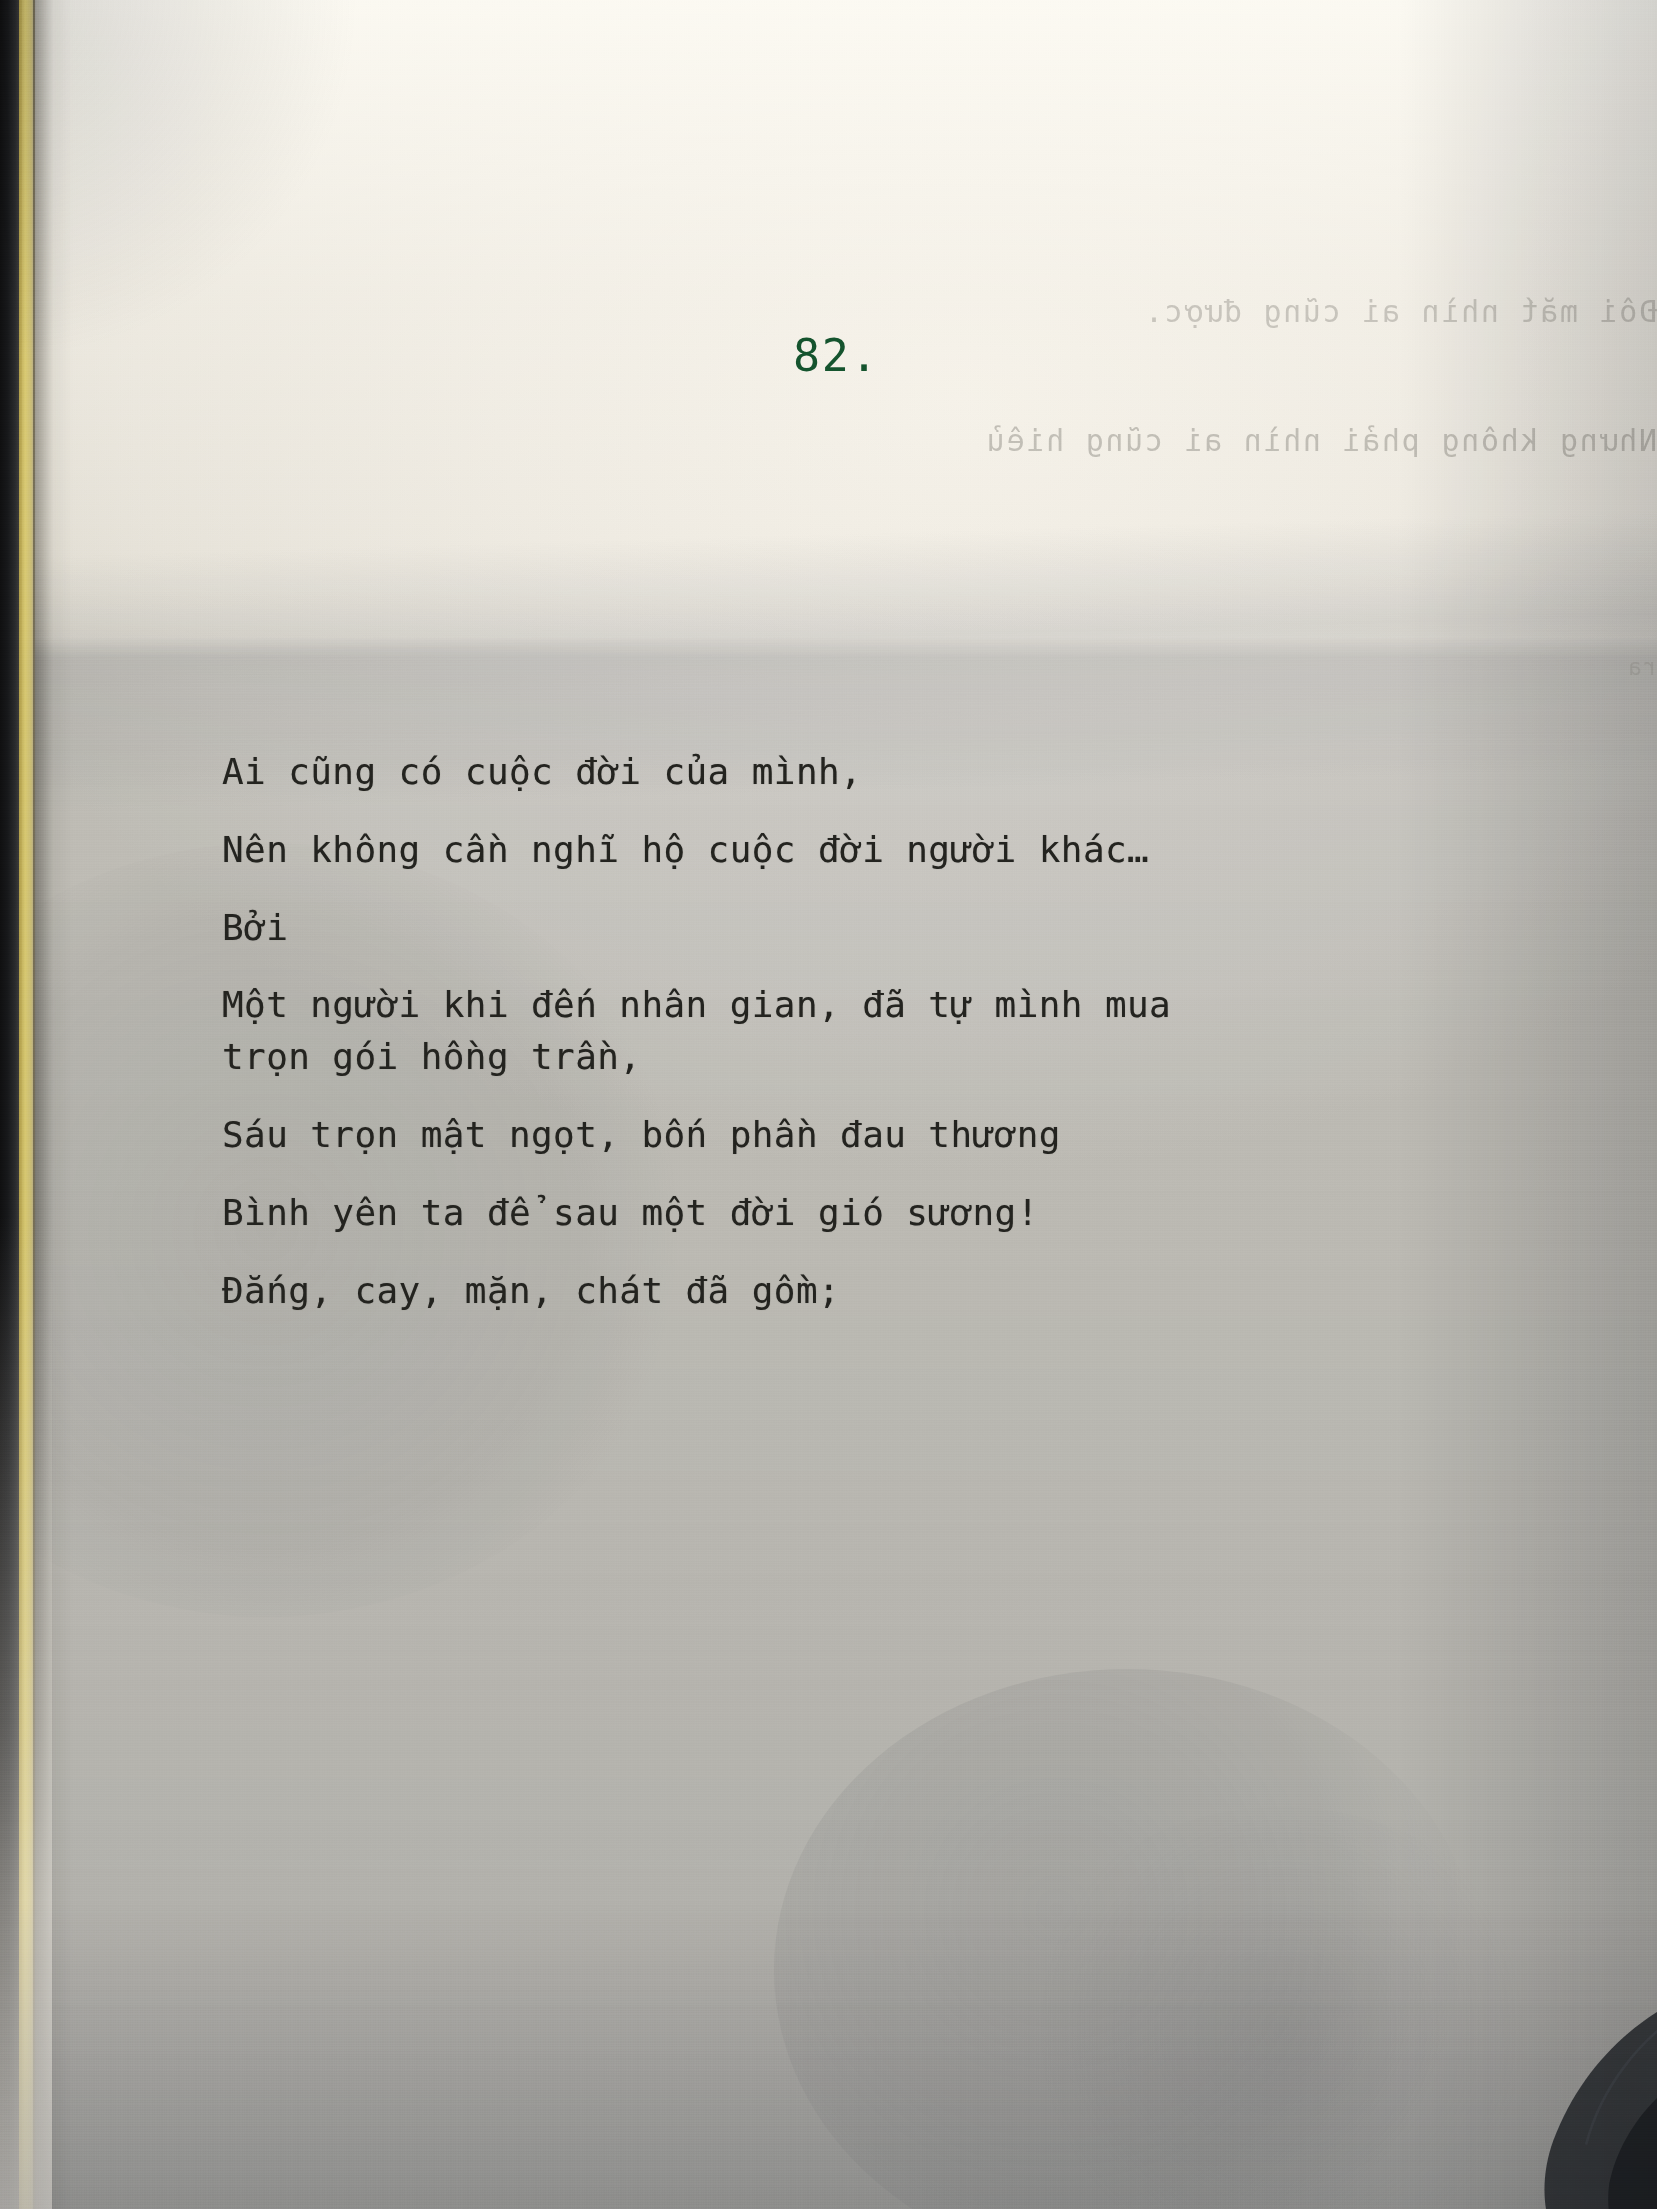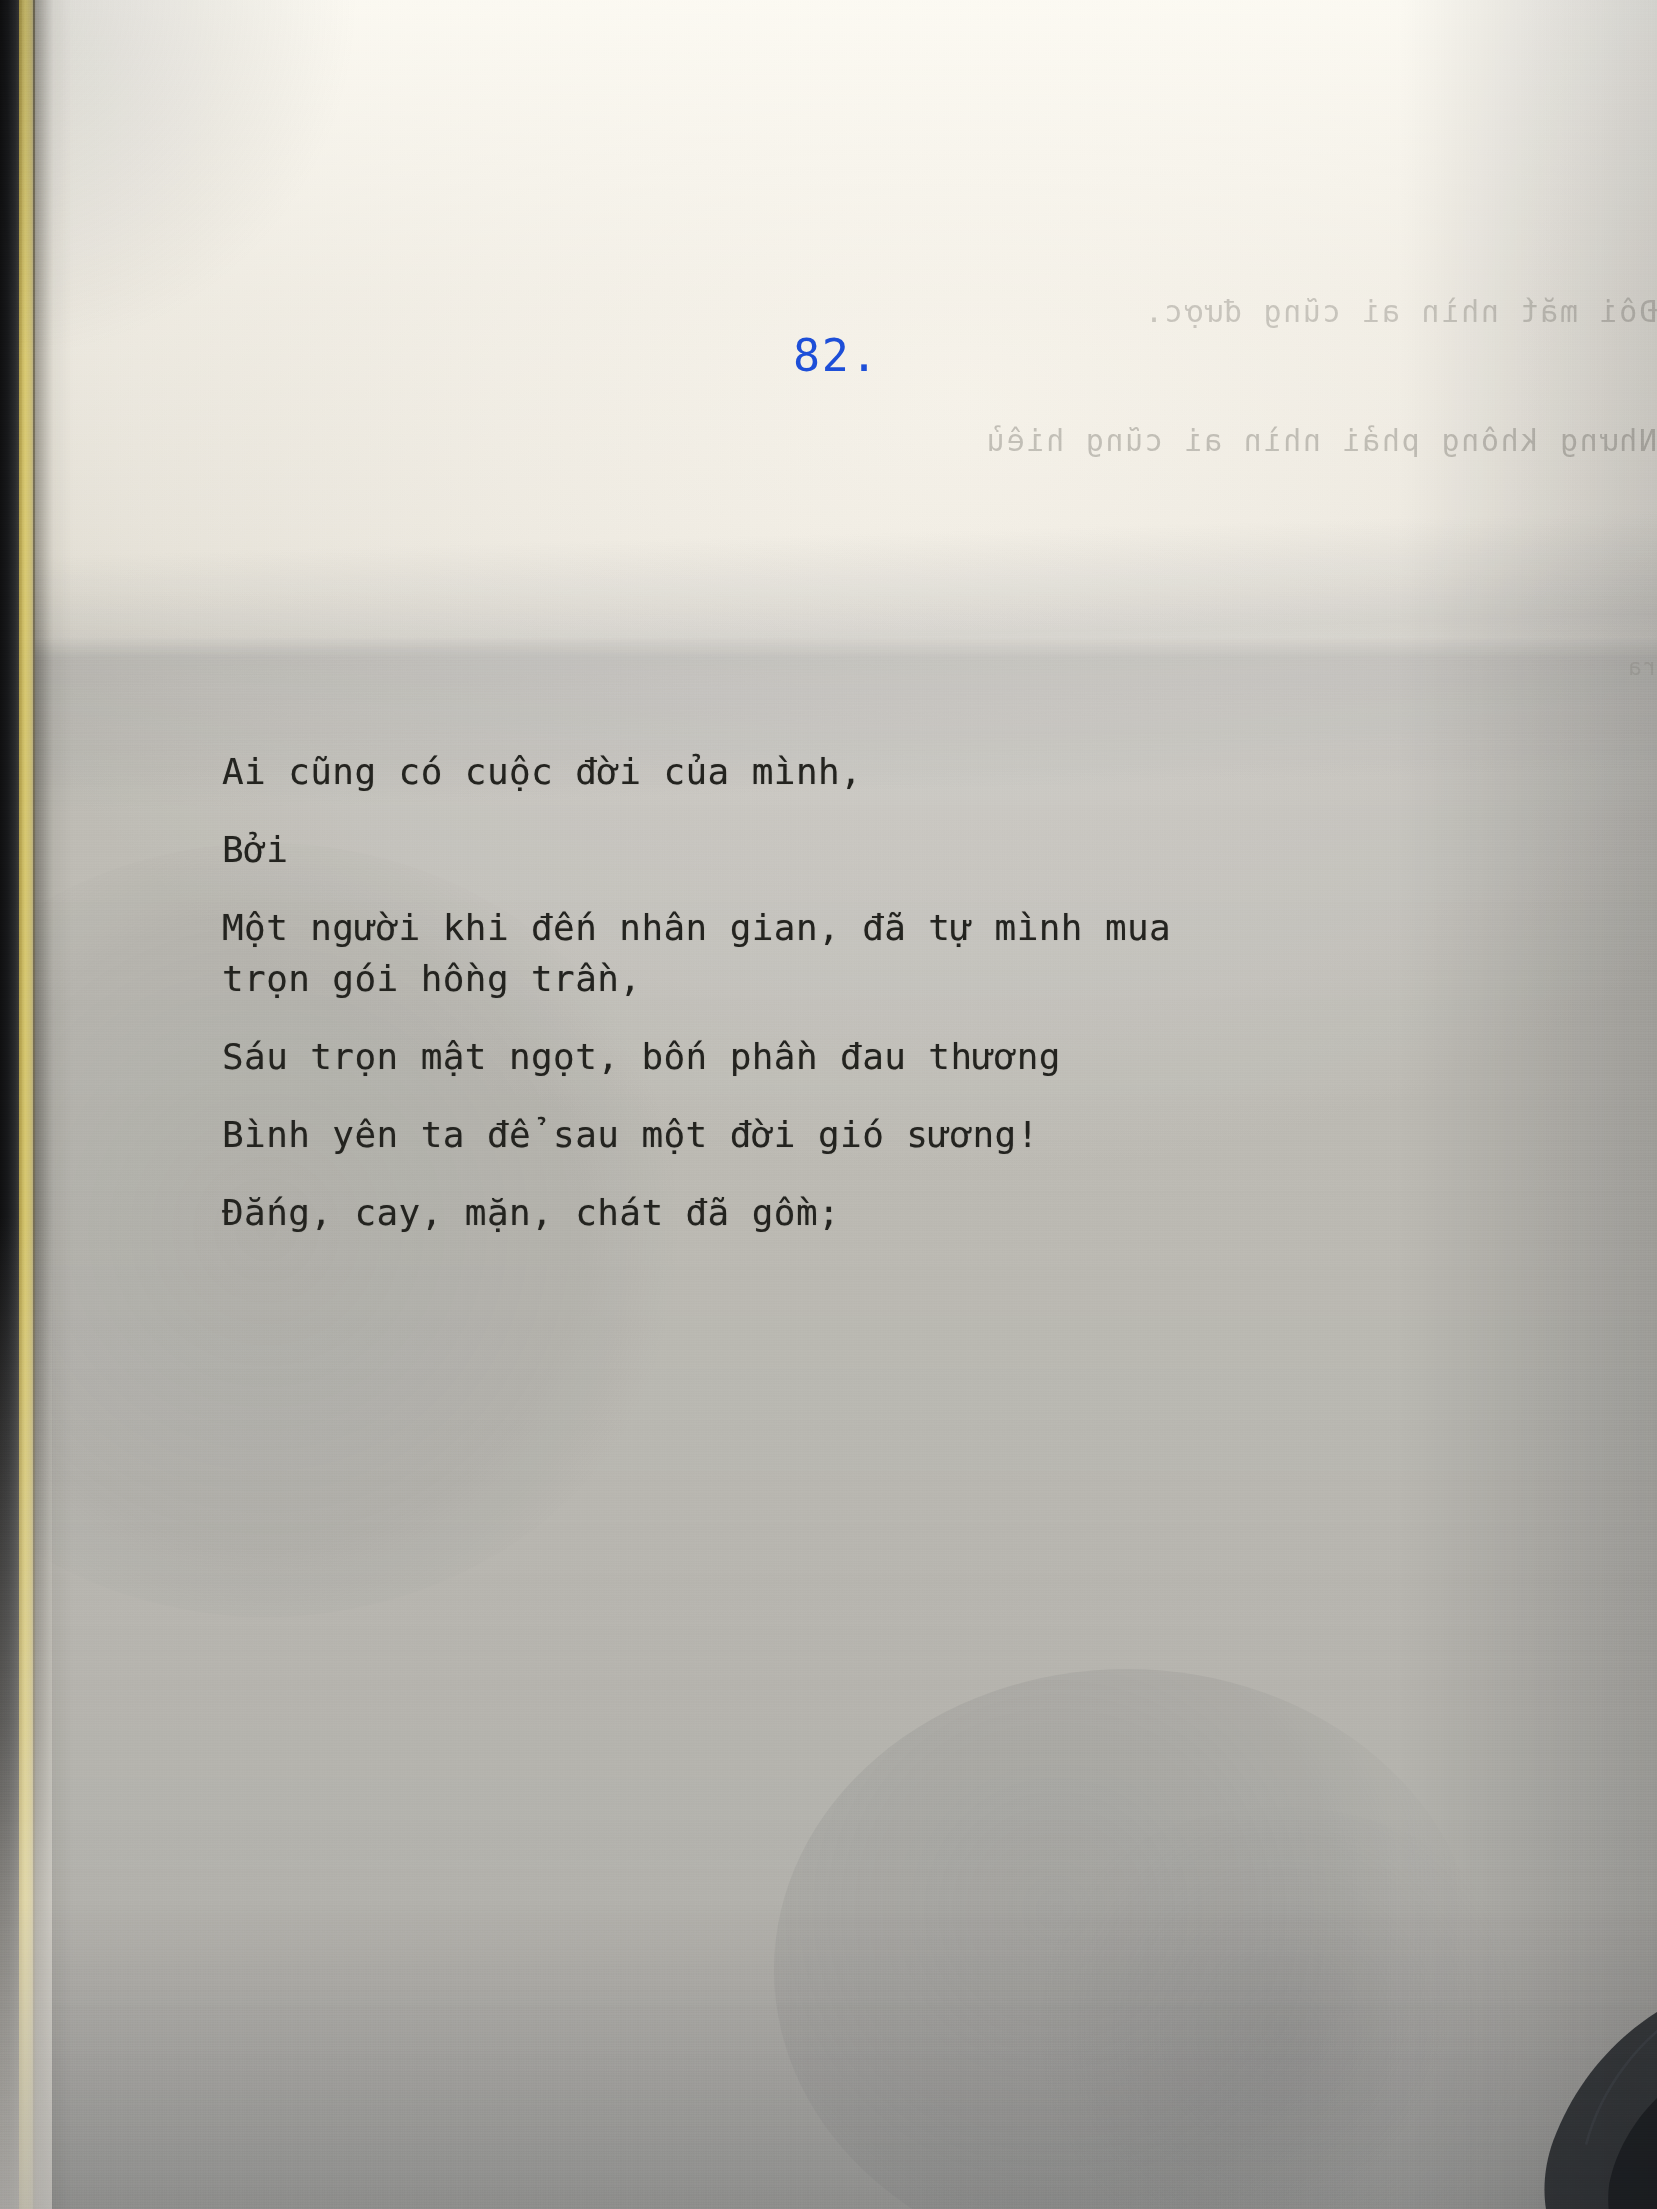--- a/index.html
+++ b/index.html
@@ -180,21 +180,21 @@
   .bleed-1 { top: 294px; left: 404px; }
   .bleed-2 { top: 423px; left: 404px; opacity: 0.48; }
   .bleed-3 { top: 654px; left: 241px; opacity: 0.28; font-size: 22.4px; }
 
   
   .page-number {
     position: absolute;
     left: 793px;
     top: 329px;
     font-size: 45px;
-    color: #1d4ed8;
+    color: #14532d;
     letter-spacing: 1.7px;
   }
 
   .poem {
     position: absolute;
     left: 222px;
     top: 753px;
     width: 1342px;
   }
 
@@ -249,20 +249,21 @@
   <div class="blob-mid2"></div>
 
   <div class="bleed bleed-1">Đôi mắt nhìn ai cũng được.</div>
   <div class="bleed bleed-2">Nhưng không phải nhìn ai cũng hiểu</div>
   <div class="bleed bleed-3">ra</div>
 
   <div class="page-number">82.</div>
 
   <div class="poem">
     <div class="poem-line">Ai cũng có cuộc đời của mình,</div>
+    <div class="poem-line">Nên không cần nghĩ hộ cuộc đời người khác…</div>
     <div class="poem-line">Bởi</div>
     <div class="poem-line">Một người khi đến nhân gian, đã tự mình mua</div>
     <div class="poem-line cont">trọn gói hồng trần,</div>
     <div class="poem-line">Sáu trọn mật ngọt, bốn phần đau thương</div>
     <div class="poem-line">Bình yên ta để sau một đời gió sương!</div>
     <div class="poem-line">Đắng, cay, mặn, chát đã gồm;</div>
   </div>
 
   <div class="gutter">
     <div class="gutter-dark"></div>

